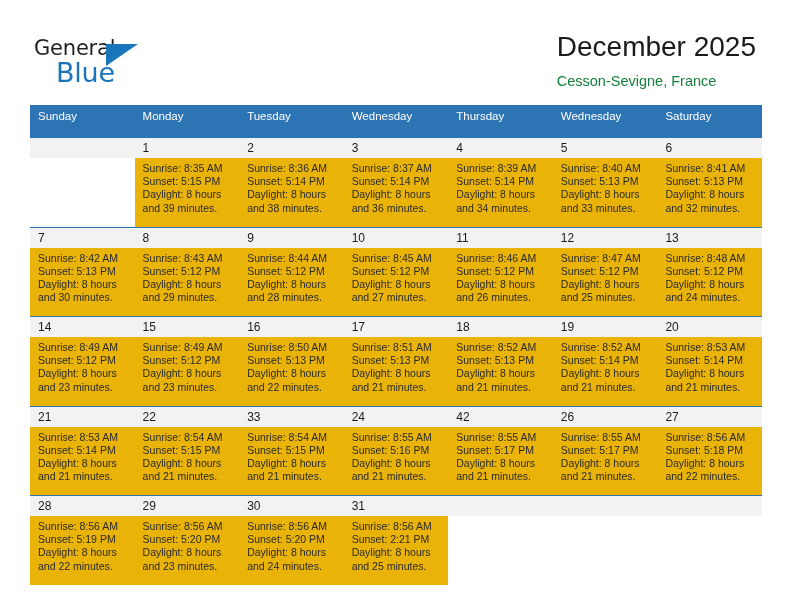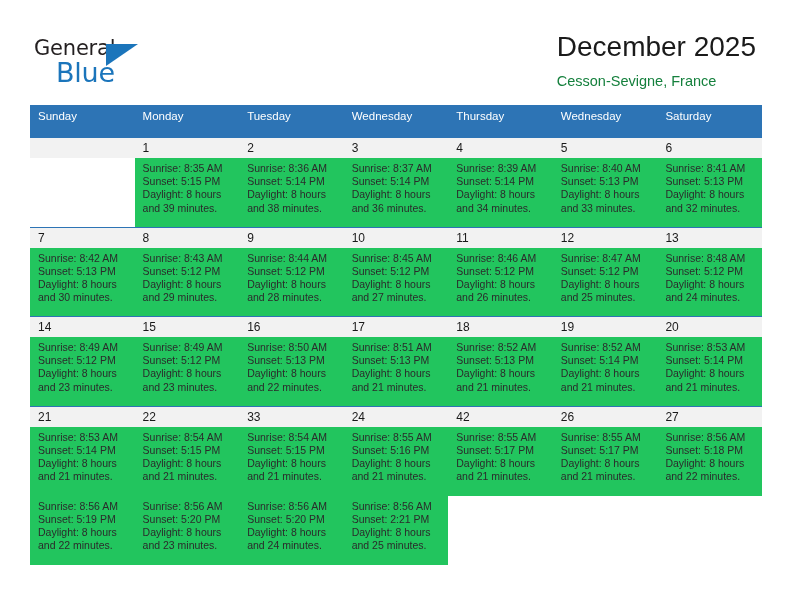--- a/index.html
+++ b/index.html
@@ -114,21 +114,21 @@
     color: #1a1a1a;
     padding: 3px 0 3px 8px;
     height: 18px;
     box-sizing: border-box;
     vertical-align: top;
   }
   .week-first .daynum-cell {
     border-top: none;
   }
   .info-cell {
-    background: #22c55e;
+    background: #eab308;
     vertical-align: top;
     padding: 4px 6px 10px 8px;
     height: 69px;
     box-sizing: border-box;
     font-size: 10.5px;
     line-height: 13.2px;
     color: #2b2b2b;
   }
   .info-cell div {
     white-space: nowrap;
@@ -371,20 +371,29 @@
               <div>Daylight: 8 hours</div>
               <div>and 21 minutes.</div>
             </td>
             <td class="info-cell">
               <div>Sunrise: 8:56 AM</div>
               <div>Sunset: 5:18 PM</div>
               <div>Daylight: 8 hours</div>
               <div>and 22 minutes.</div>
             </td>
           </tr>
+          <tr class="week-numbers">
+            <td class="daynum-cell">28</td>
+            <td class="daynum-cell">29</td>
+            <td class="daynum-cell">30</td>
+            <td class="daynum-cell">31</td>
+            <td class="daynum-cell"></td>
+            <td class="daynum-cell"></td>
+            <td class="daynum-cell"></td>
+          </tr>
           <tr class="week-info">
             <td class="info-cell">
               <div>Sunrise: 8:56 AM</div>
               <div>Sunset: 5:19 PM</div>
               <div>Daylight: 8 hours</div>
               <div>and 22 minutes.</div>
             </td>
             <td class="info-cell">
               <div>Sunrise: 8:56 AM</div>
               <div>Sunset: 5:20 PM</div>

